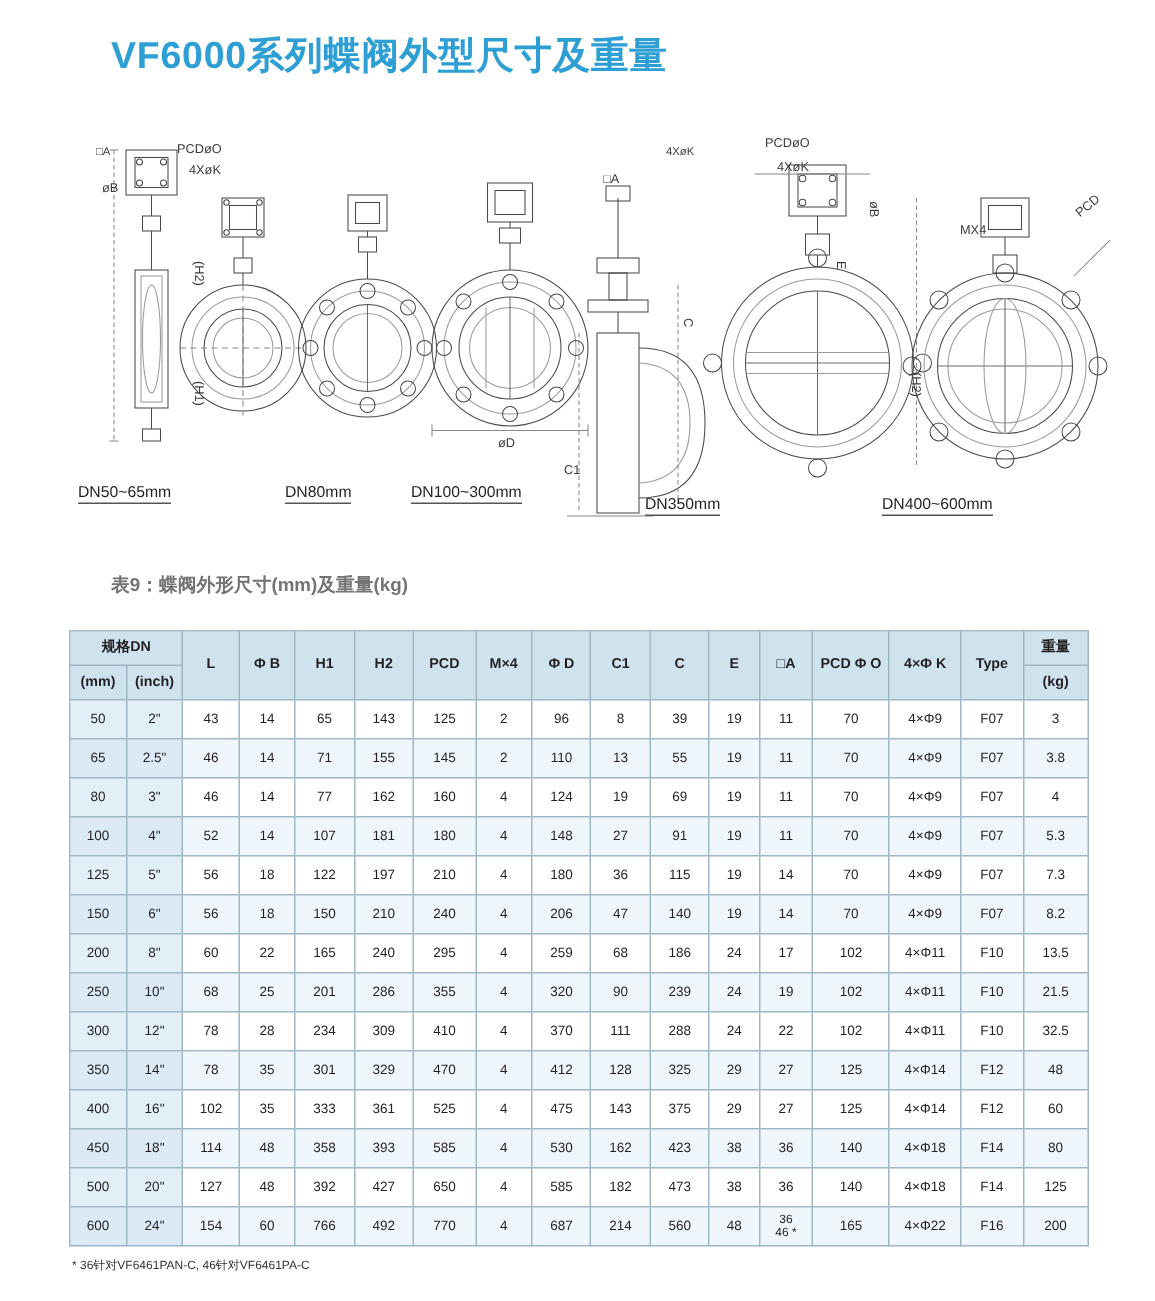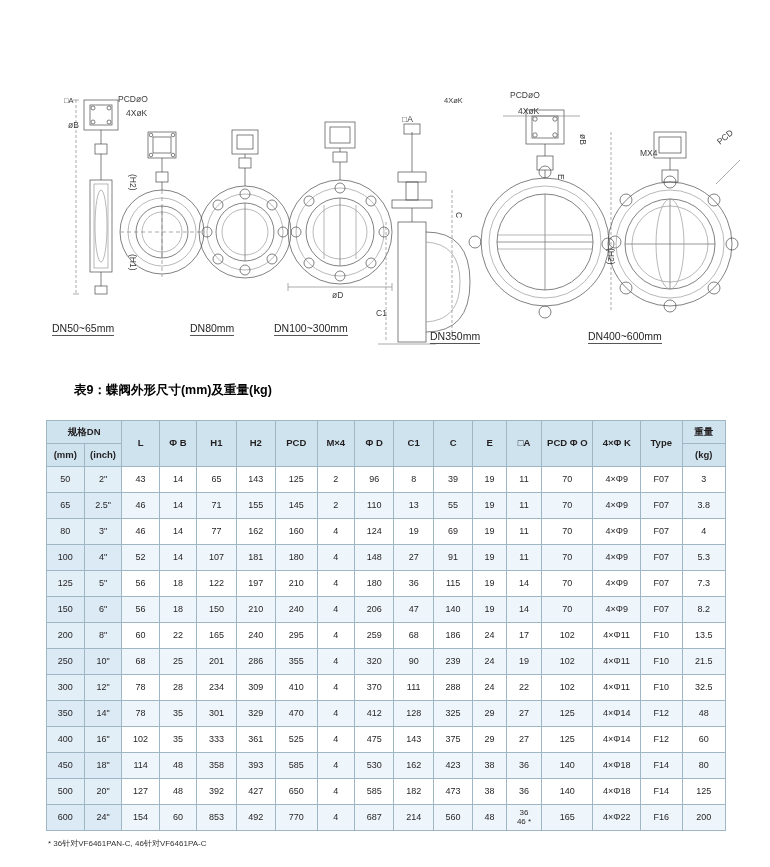--- a/index.html
+++ b/index.html
@@ -59,21 +59,21 @@
     writing-mode: vertical-rl;
     text-orientation: mixed;
   }
 
   
   .table-caption {
     position: absolute;
     left: 74px;
     top: 382px;
     font-size: 12.5px;
-    color: #000000;
+    color: #737373;
     font-weight: bold;
     white-space: nowrap;
   }
 
   
   .table-wrap {
     position: absolute;
     left: 46px;
     top: 420px;
     width: 609px;
@@ -123,20 +123,21 @@
     top: 0;
     width: 700px;
     height: 280px;
   }
 </style>
 </head>
 <body>
 
 <div class="page">
 
+  <div class="title">VF6000系列蝶阀外型尺寸及重量</div>
 
   <div class="drawing">
     <svg class="dwg" viewBox="0 0 700 280">
       <g stroke="#4a4a4a" fill="none" stroke-width="0.7">
 
         <rect x="44" y="28" width="34" height="30" stroke="#4a4a4a"></rect>
         <rect x="50" y="33" width="22" height="20" stroke="#4a4a4a"></rect>
         <circle cx="53" cy="36" r="2"></circle>
           <circle cx="69" cy="36" r="2"></circle>
         <circle cx="53" cy="50" r="2"></circle>
@@ -605,21 +606,21 @@
             <td>140</td>
             <td>4×Φ18</td>
             <td>F14</td>
             <td>125</td>
           </tr>
           <tr>
             <td class="dncol">600</td>
             <td class="dncol">24"</td>
             <td>154</td>
             <td>60</td>
-            <td>853</td>
+            <td>766</td>
             <td>492</td>
             <td>770</td>
             <td>4</td>
             <td>687</td>
             <td>214</td>
             <td>560</td>
             <td>48</td>
             <td class="two-line">36<br>46 *</td>
             <td>165</td>
             <td>4×Φ22</td>

